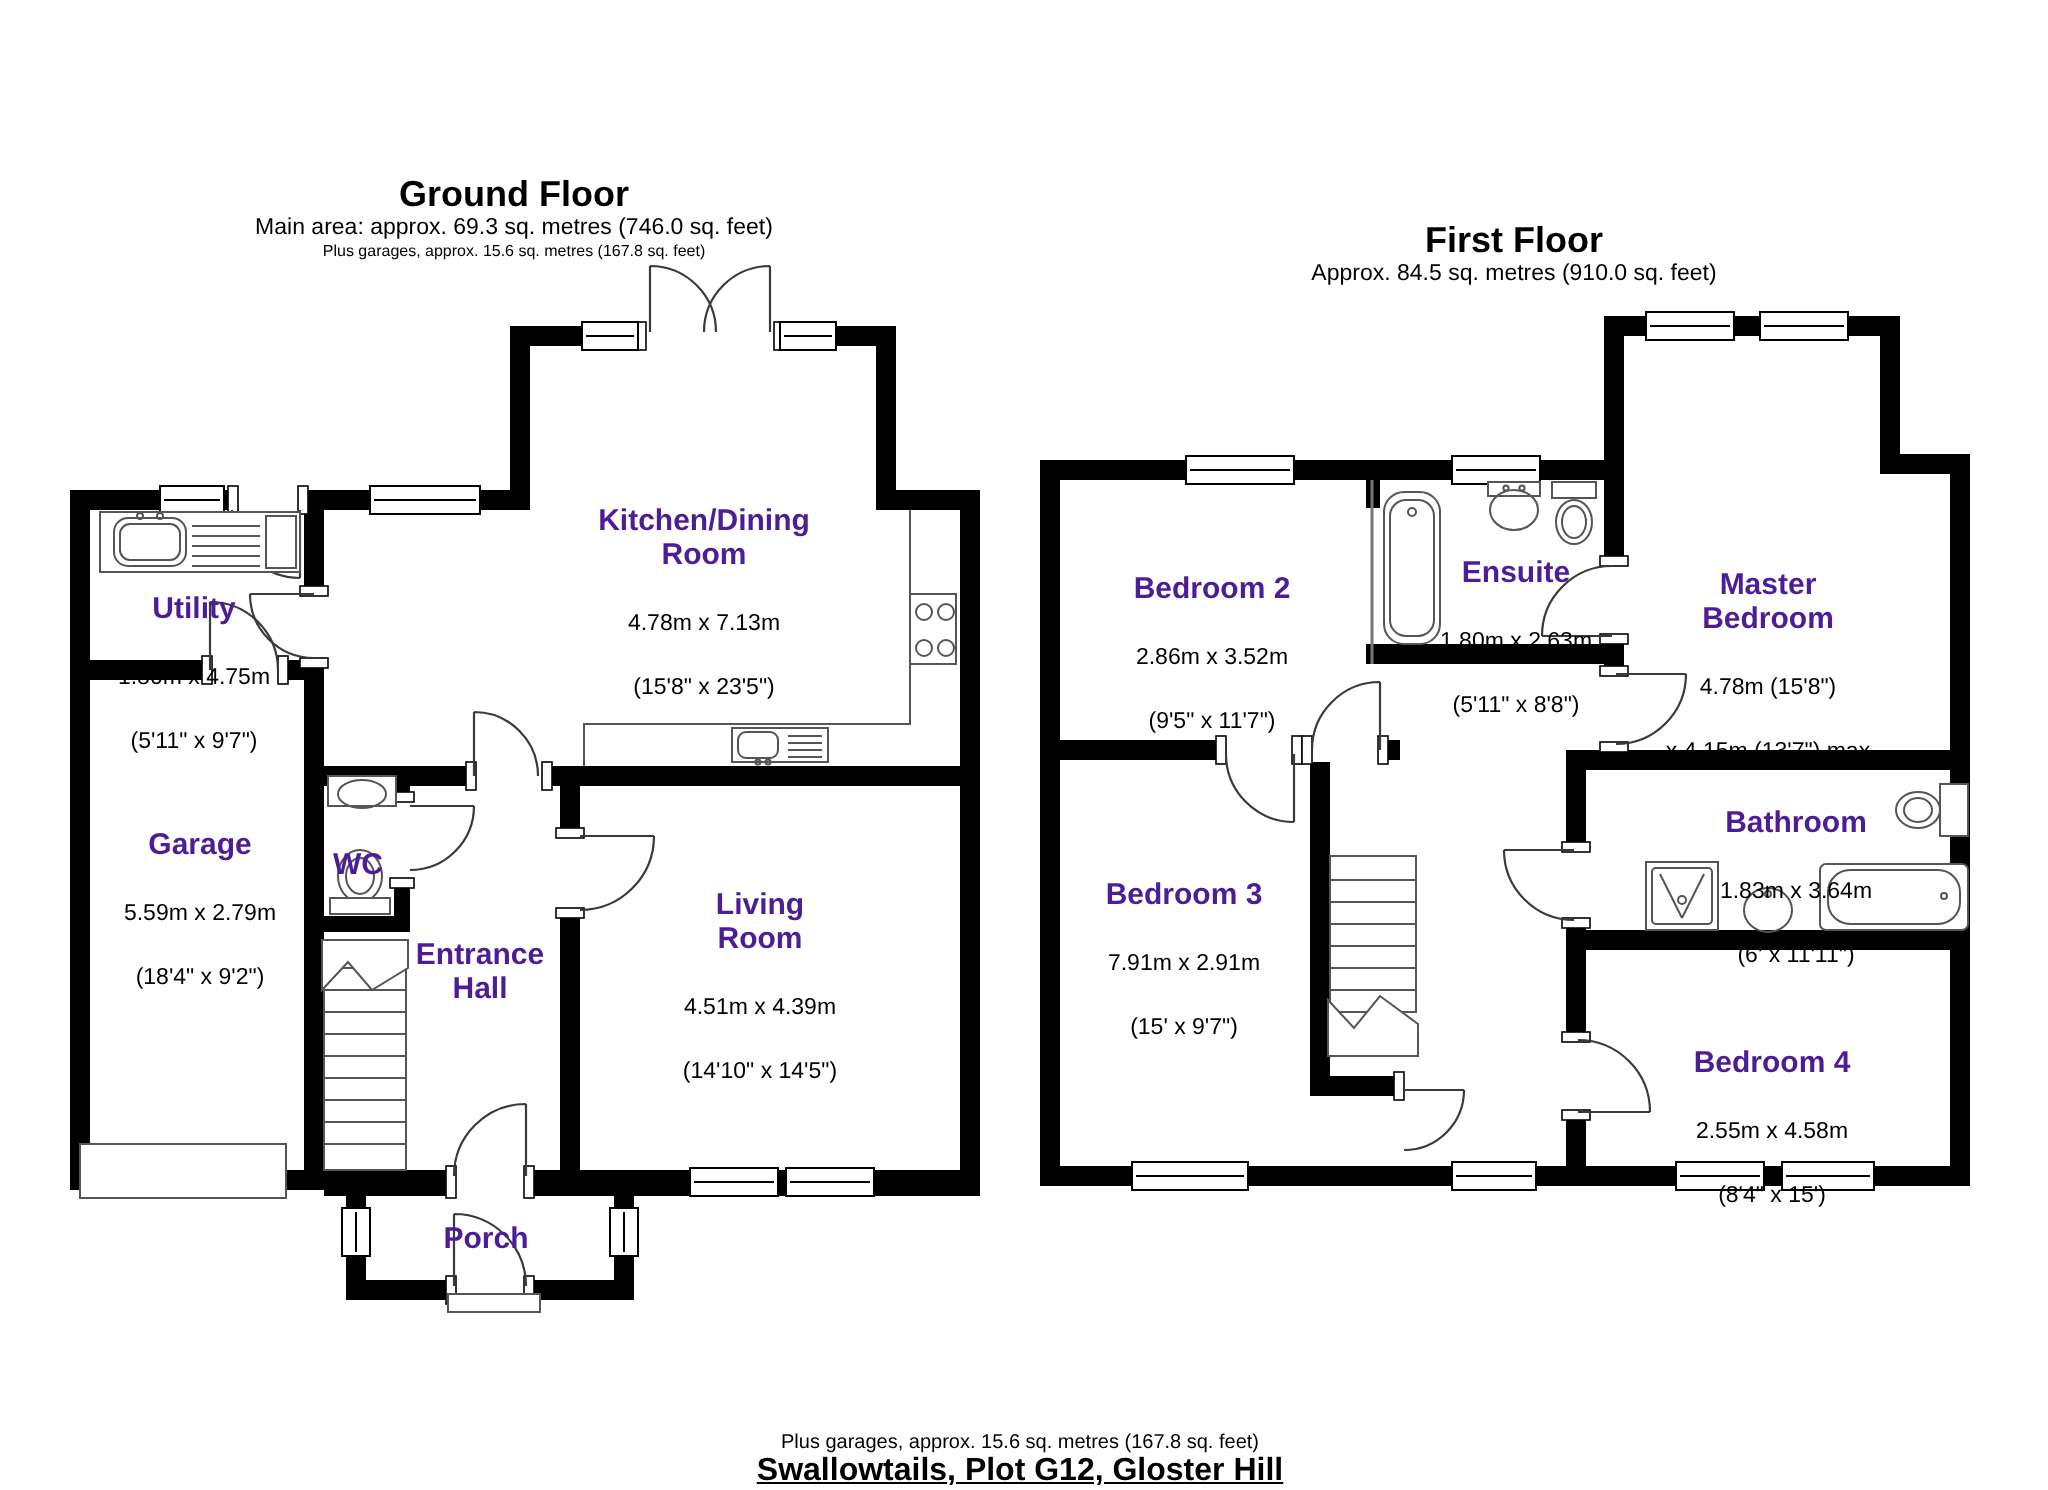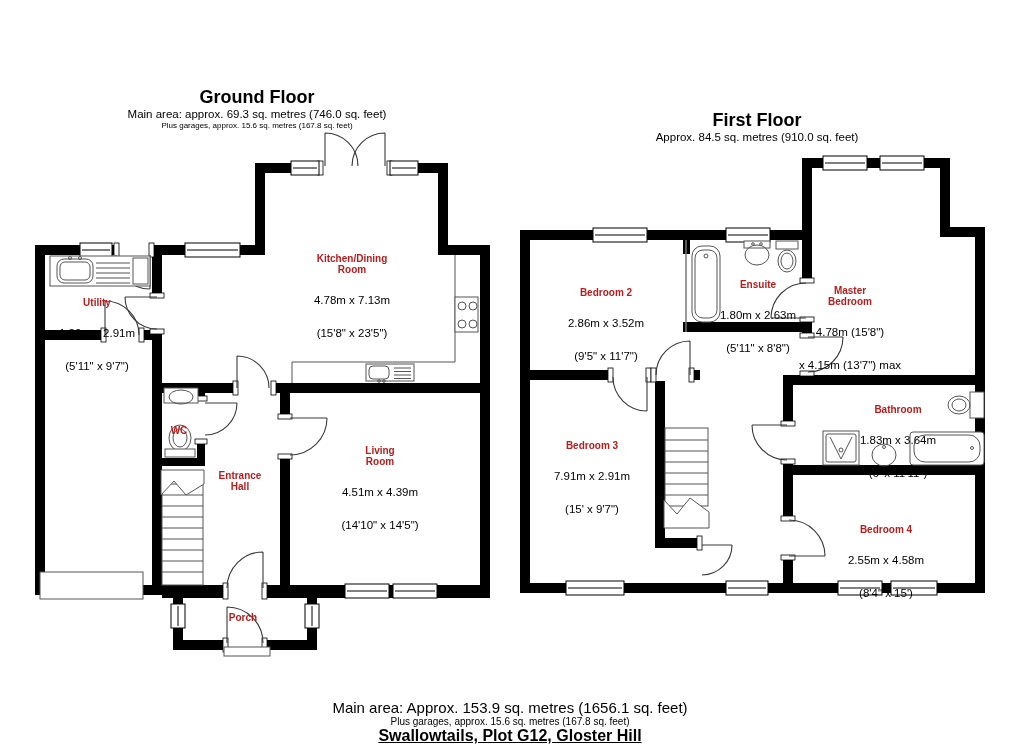--- a/index.html
+++ b/index.html
@@ -1,20 +1,20 @@
 <!DOCTYPE html>
 <html><head>
 <meta charset="utf-8">
 <style>
   html,body{margin:0;padding:0;background:#fff;}
   #stage{position:relative;width:1024px;height:745px;background:#fff;overflow:hidden;
          font-family:"Liberation Sans",sans-serif;color:#000;}
   #plan{position:absolute;left:0;top:0;}
   .lbl{position:absolute;transform:translateX(-50%);text-align:center;white-space:pre-line;}
-  .rname{font-weight:bold;font-size:10px;line-height:1.12;color:#b91c1c;}
+  .rname{font-weight:bold;font-size:15px;line-height:1.12;color:#4c1d95;}
   .rdim{font-size:11.5px;line-height:1.25;color:#000;}
   .h1{font-weight:bold;font-size:18px;line-height:1.1;}
   .h2{font-size:11.5px;line-height:1.2;}
   .h3{font-size:8px;line-height:1.2;}
   .f1{font-size:15px;line-height:1.2;}
   .f2{font-size:10px;line-height:1.2;}
   .f3{font-weight:bold;font-size:16px;line-height:1.2;text-decoration:underline;}
 </style>
 </head>
 <body>
@@ -310,24 +310,29 @@
 
   <div class="lbl" style="left:352px;top:235px">
     <div class="rname">Kitchen/Dining
 Room</div>
     <div class="rdim">4.78m x 7.13m</div>
     <div class="rdim">(15'8" x 23'5")</div>
   </div>
 
   <div class="lbl" style="left:97px;top:279px">
     <div class="rname">Utility</div>
-    <div class="rdim">1.80m x 2.91m</div>
+    <div class="rdim">1.80m x 4.75m</div>
     <div class="rdim">(5'11" x 9'7")</div>
   </div>
 
+  <div class="lbl" style="left:100px;top:397px">
+    <div class="rname">Garage</div>
+    <div class="rdim">5.59m x 2.79m</div>
+    <div class="rdim">(18'4" x 9'2")</div>
+  </div>
 
   <div class="lbl" style="left:179px;top:407px">
     <div class="rname">WC</div>
   </div>
 
   <div class="lbl" style="left:240px;top:452px">
     <div class="rname">Entrance
 Hall</div>
   </div>
 
@@ -347,21 +352,21 @@
     <div class="rdim">2.86m x 3.52m</div>
     <div class="rdim">(9'5" x 11'7")</div>
   </div>
 
   <div class="lbl" style="left:758px;top:261px">
     <div class="rname">Ensuite</div>
     <div class="rdim">1.80m x 2.63m</div>
     <div class="rdim">(5'11" x 8'8")</div>
   </div>
 
-  <div class="lbl" style="left:850px;top:267px">
+  <div class="lbl" style="left:884px;top:267px">
     <div class="rname">Master
 Bedroom</div>
     <div class="rdim">4.78m (15'8")</div>
     <div class="rdim">x 4.15m (13'7") max</div>
   </div>
 
   <div class="lbl" style="left:592px;top:422px">
     <div class="rname">Bedroom 3</div>
     <div class="rdim">7.91m x 2.91m</div>
     <div class="rdim">(15' x 9'7")</div>
@@ -373,17 +378,16 @@
     <div class="rdim">1.83m x 3.64m</div>
     <div class="rdim">(6' x 11'11")</div>
   </div>
 
   <div class="lbl" style="left:886px;top:506px">
     <div class="rname">Bedroom 4</div>
     <div class="rdim">2.55m x 4.58m</div>
     <div class="rdim">(8'4" x 15')</div>
   </div>
 
-  <div class="lbl f1" style="left:510px;top:699px">Main area: Approx. 153.9 sq. metres (1656.1 sq. feet)</div>
   <div class="lbl f2" style="left:510px;top:716px">Plus garages, approx. 15.6 sq. metres (167.8 sq. feet)</div>
   <div class="lbl f3" style="left:510px;top:726px">Swallowtails, Plot G12, Gloster Hill</div>
 
 </div>
 
 </body></html>

